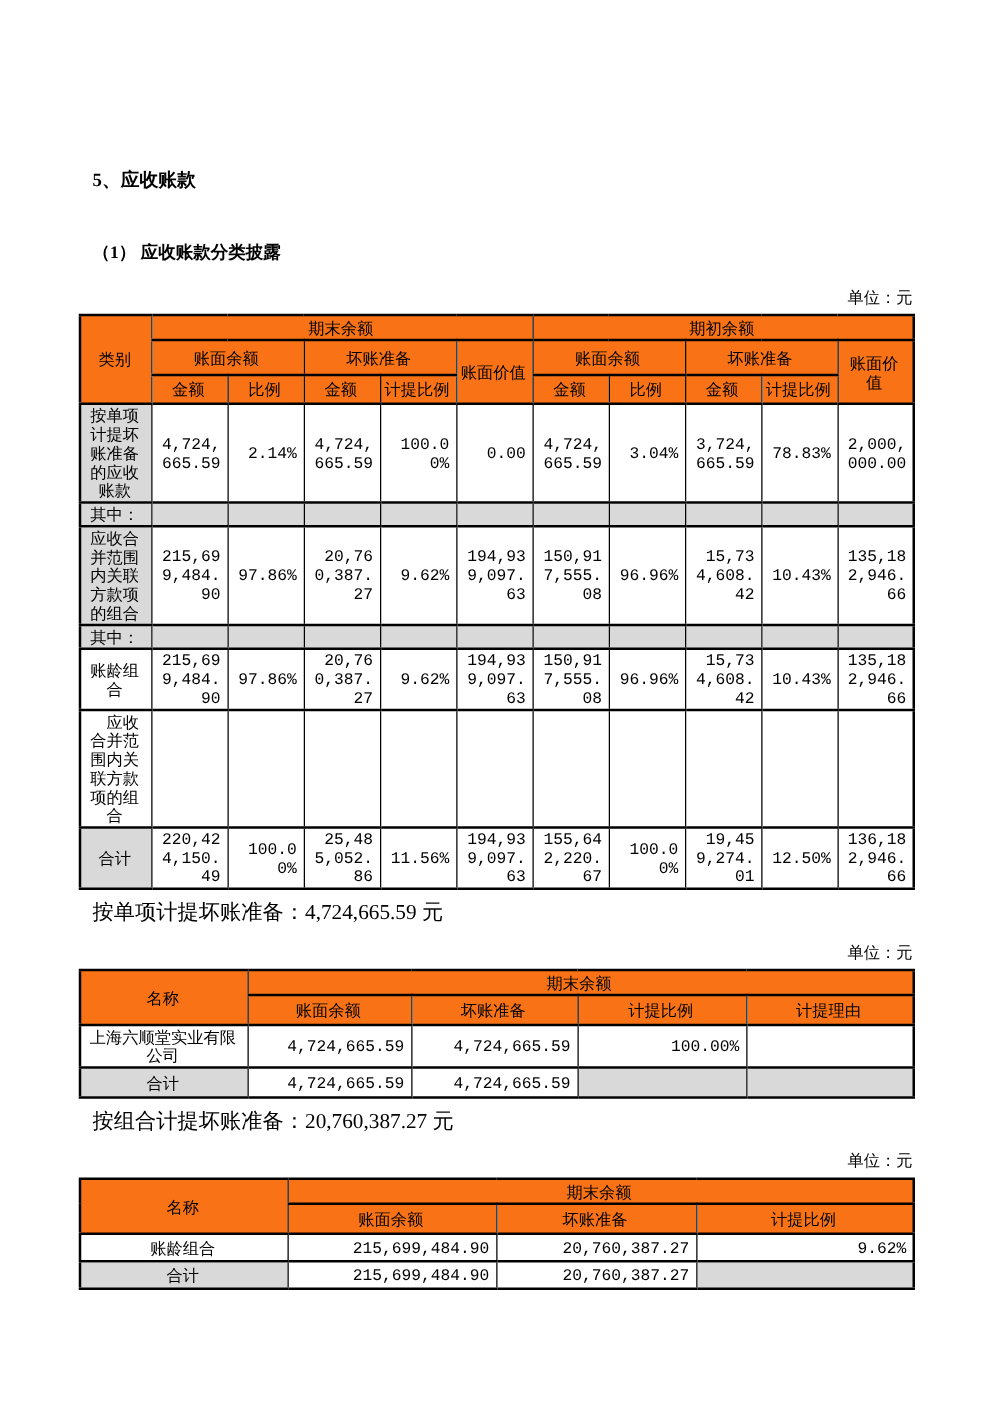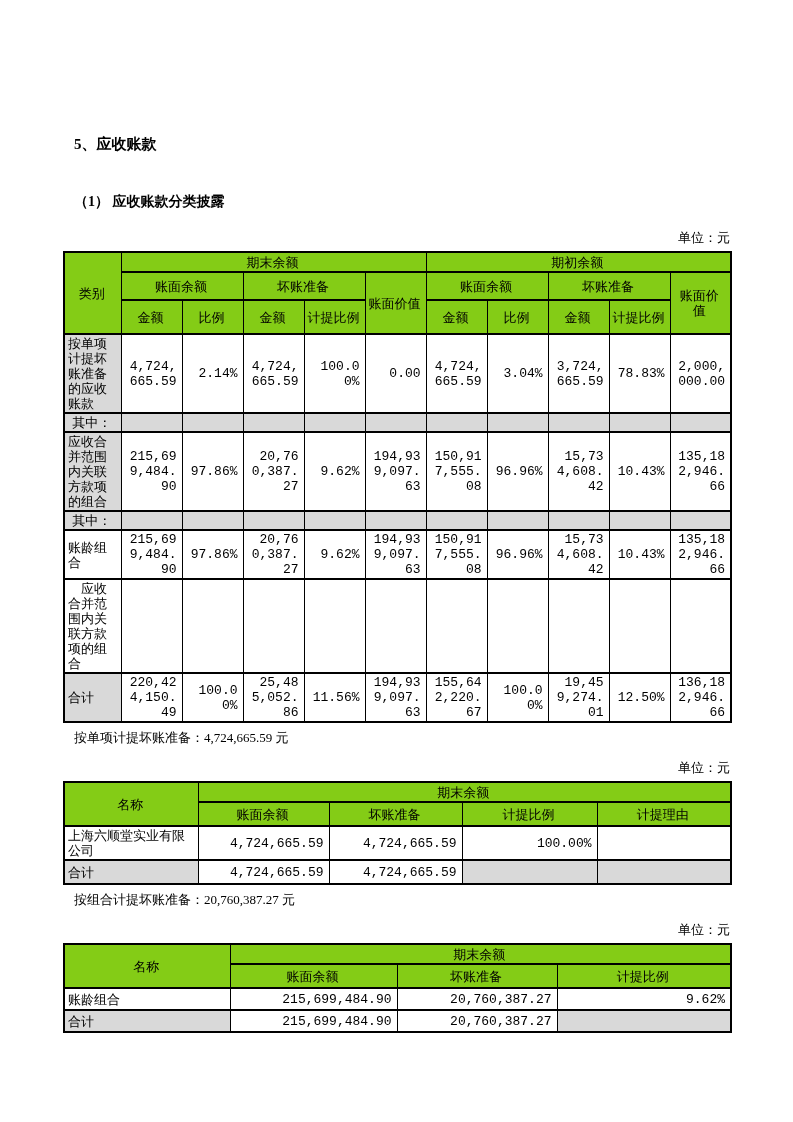--- a/index.html
+++ b/index.html
@@ -2,33 +2,33 @@
 <html><head>
 <meta charset="utf-8">
 <style>
   html,body{margin:0;padding:0;background:#fff;}
   body{width:793px;height:1122px;font-family:"Liberation Serif","DejaVu Serif",serif;color:#000;}
   .page{box-sizing:border-box;width:793px;height:1122px;padding:135px 63px 0 63px;position:relative;}
   .h1{font-size:15px;font-weight:bold;margin:0 0 0 11px;}
   .h2{font-size:14px;font-weight:bold;margin:39px 0 0 11px;}
   .unit{font-size:13px;text-align:right;margin-top:18px;margin-bottom:4px;}
   .unit2{font-size:13px;text-align:right;margin-top:12px;margin-bottom:4px;}
-  .note{font-size:13px;margin:6px 0 0 11px;}
+  .note{font-size:17px;margin:6px 0 0 11px;}
   .note-last{font-size:13px;margin:14px 0 0 11px;}
   table.tbl{border-collapse:collapse;table-layout:fixed;width:667px;border:2px solid #000;}
   .tbl td{border-left:1px solid #000;border-right:1px solid #000;border-top:2px solid #000;border-bottom:2px solid #000;
           padding:1px 5px 1px 3px;font-size:13px;line-height:15px;vertical-align:middle;
           word-wrap:break-word;overflow:hidden;}
-  .hd{background:#84cc16;text-align:center;padding:1px 1px;}
+  .hd{background:#f97316;text-align:center;padding:1px 1px;}
   .g{background:#d9d9d9;}
-  .lbl{text-align:left;}
+  .lbl{text-align:center;}
   .ctr{text-align:center;}
   .num{font-family:"Liberation Mono","DejaVu Sans Mono",monospace;font-size:12px;text-align:right;word-break:break-all;line-height:15px;}
   .num2{font-family:"Liberation Mono","DejaVu Sans Mono",monospace;font-size:12px;text-align:right;padding-right:8px;line-height:15px;}
-  tr.h20{height:20px;} tr.h24{height:24px;} tr.h28{height:28px;} tr.h34{height:34px;} tr.h18{height:18px;} tr.h22{height:22px;}
+  tr.h20{height:20px;} tr.h24{height:24px;} tr.h28{height:28px;} tr.h34{height:23px;} tr.h18{height:18px;} tr.h22{height:22px;}
 </style>
 </head>
 <body>
 
 <div class="page">
 
   <div class="h1">5、应收账款</div>
   <div class="h2">（1） 应收账款分类披露</div>
   <div class="unit">单位：元</div>
 

